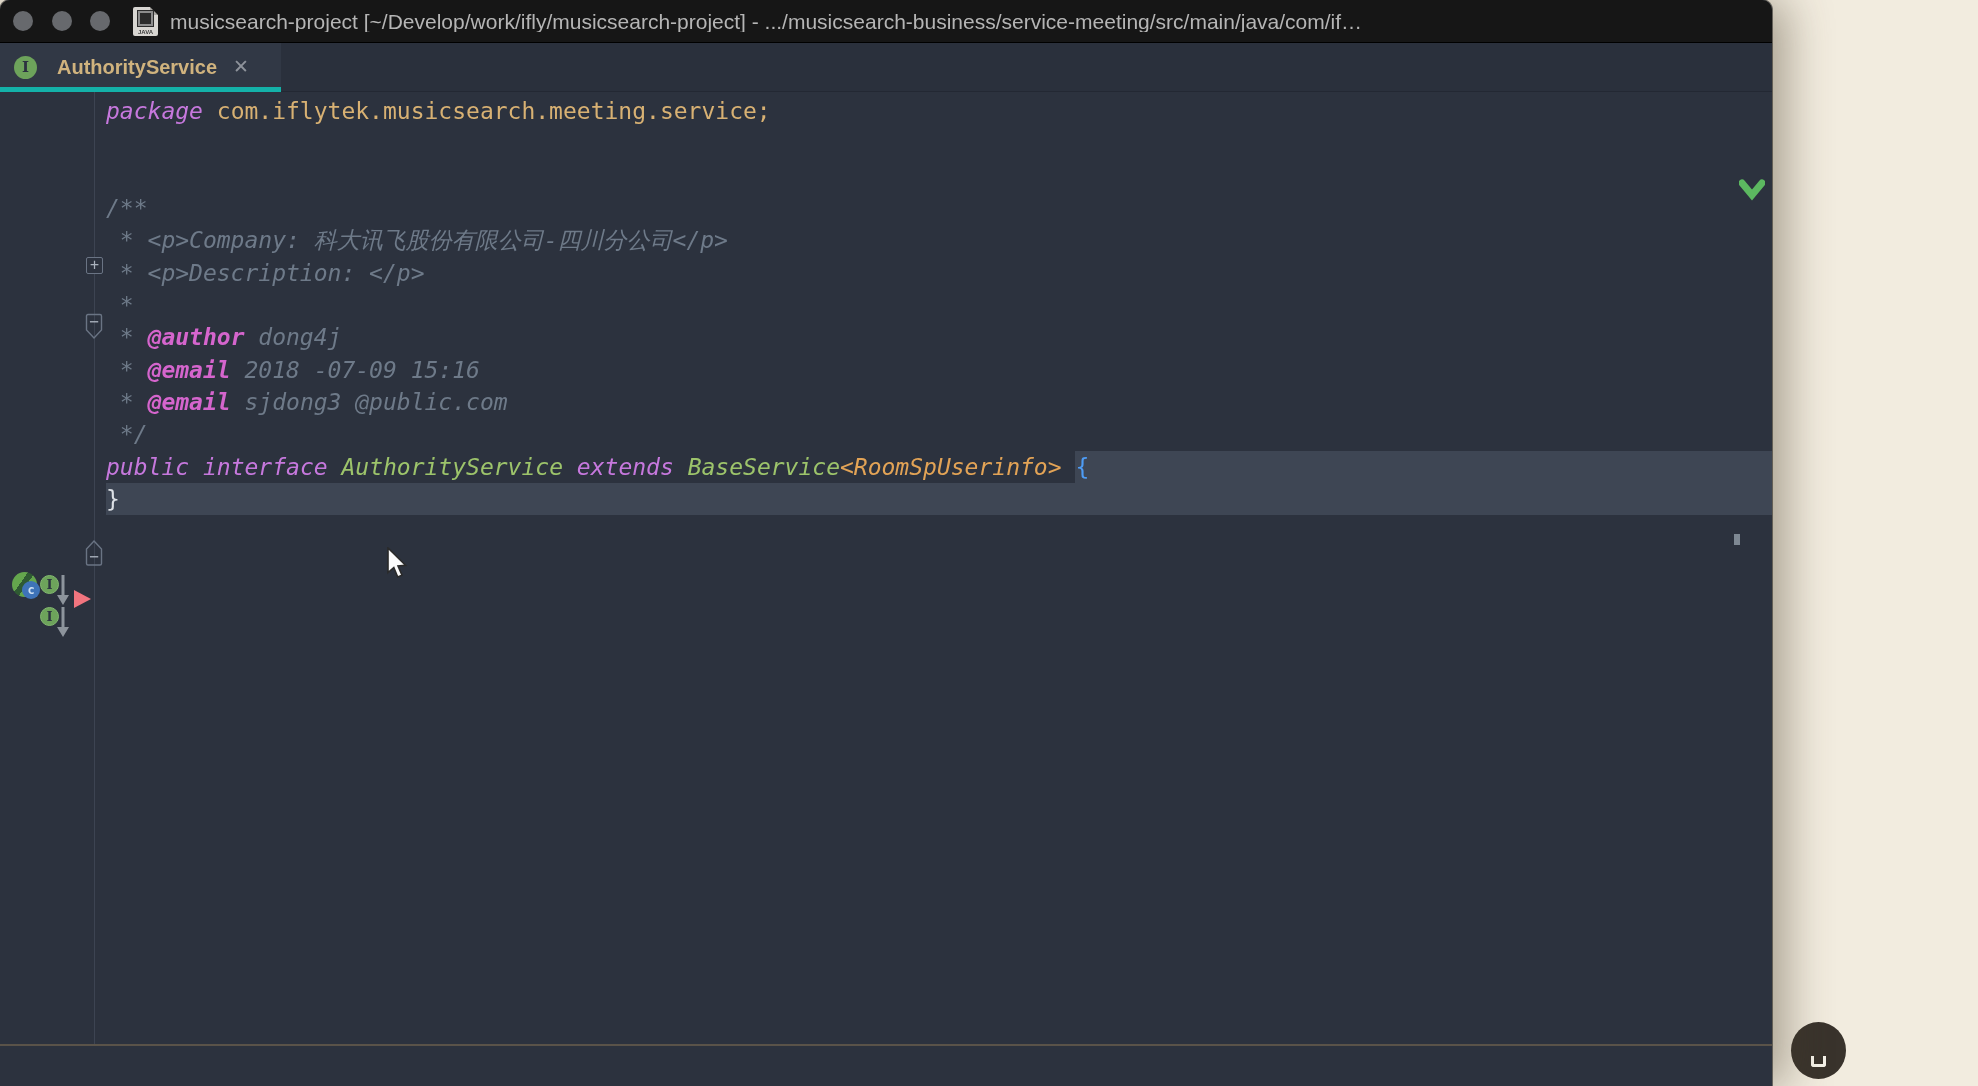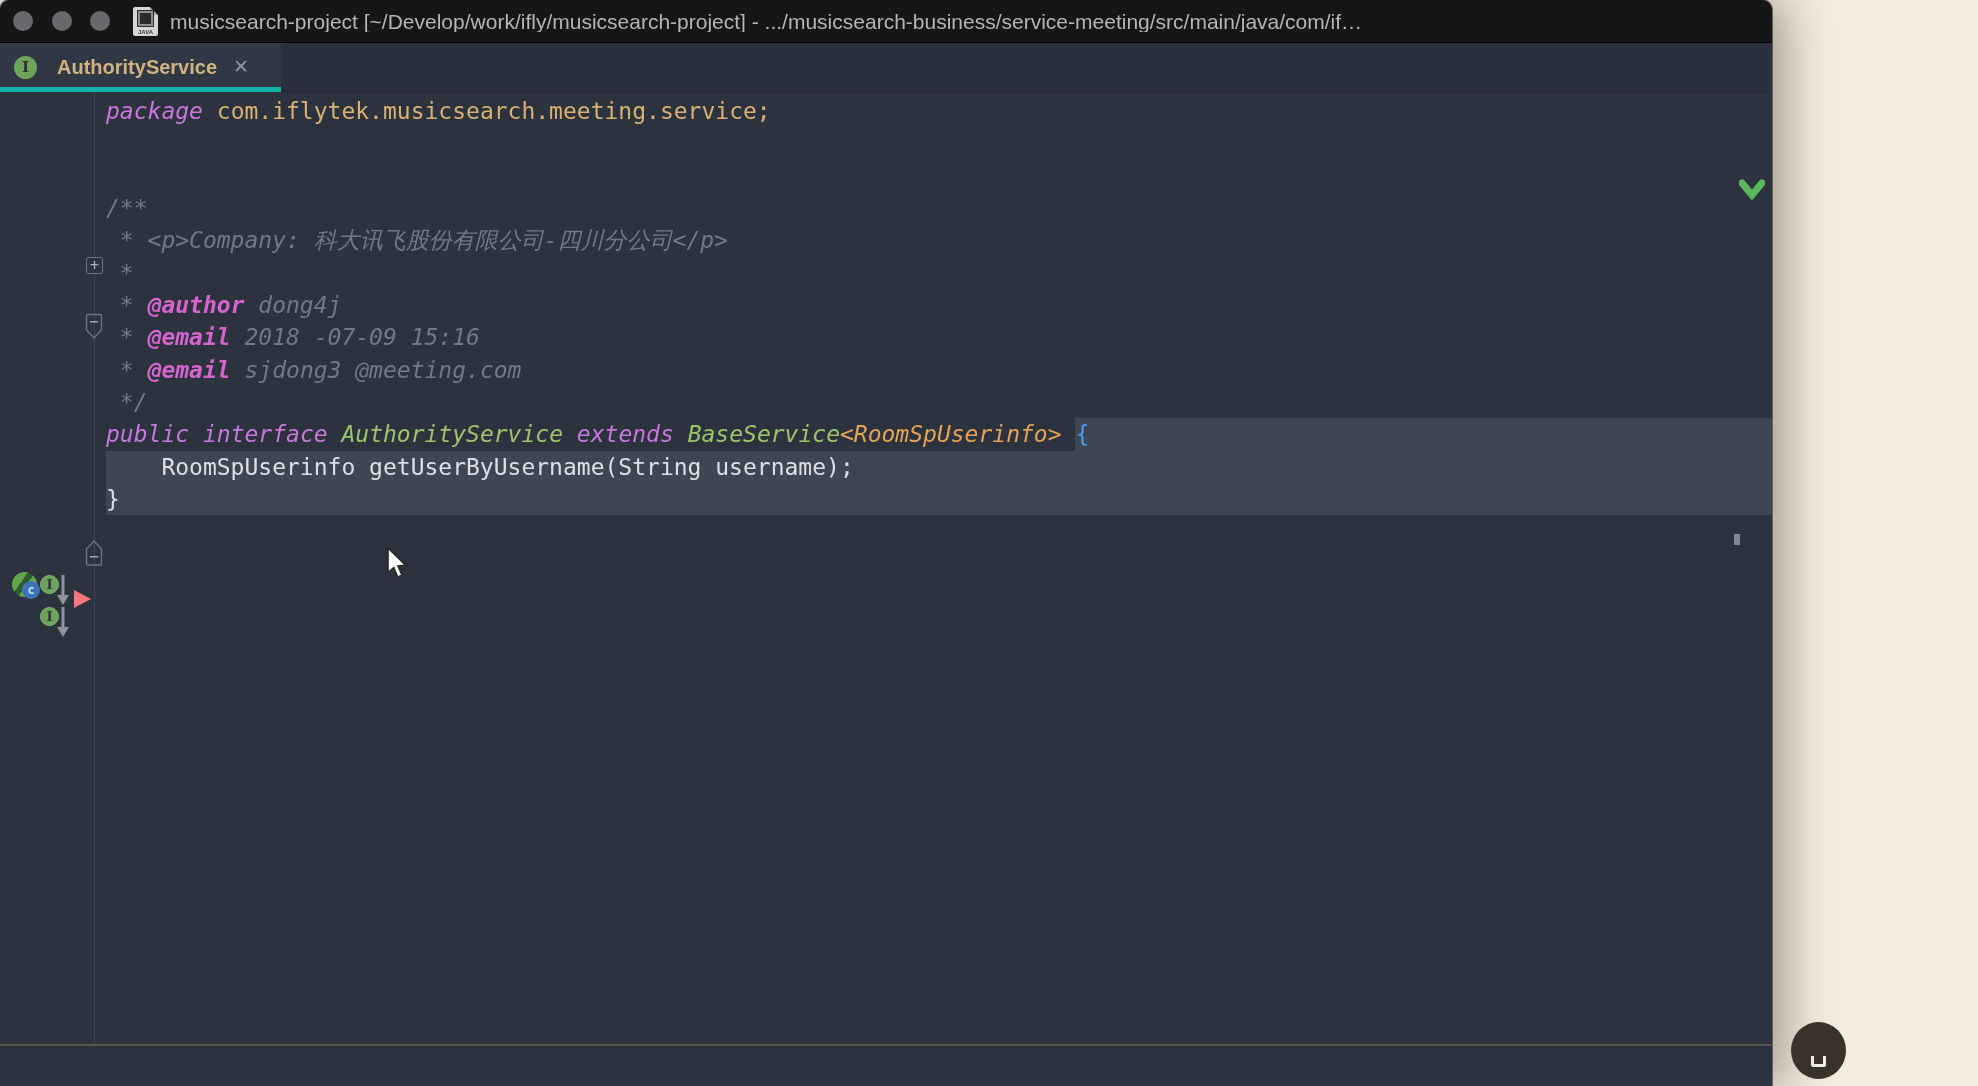--- a/index.html
+++ b/index.html
@@ -140,27 +140,27 @@
 
   <div class="editor">
     <div class="gutter-line"></div>
 
     <div class="code-lines">
         <div class="cl"><span class="tk-kw">package </span><span class="tk-pkg">com.iflytek.musicsearch.meeting.service;</span></div>
         <div class="cl"></div>
         <div class="cl"></div>
         <div class="cl"><span class="tk-cmt">/**</span></div>
         <div class="cl"><span class="tk-cmt"> * &lt;p&gt;Company: 科大讯飞股份有限公司-四川分公司&lt;/p&gt;</span></div>
+        <div class="cl"><span class="tk-cmt"> * &lt;p&gt;Description: &lt;/p&gt;</span></div>
         <div class="cl"><span class="tk-cmt"> *</span></div>
         <div class="cl"><span class="tk-cmt"> * </span><span class="tk-tag">@author</span><span class="tk-cmt"> dong4j</span></div>
         <div class="cl"><span class="tk-cmt"> * </span><span class="tk-tag">@email</span><span class="tk-cmt"> 2018 -07-09 15:16</span></div>
-        <div class="cl"><span class="tk-cmt"> * </span><span class="tk-tag">@email</span><span class="tk-cmt"> sjdong3 @meeting.com</span></div>
+        <div class="cl"><span class="tk-cmt"> * </span><span class="tk-tag">@email</span><span class="tk-cmt"> sjdong3 @public.com</span></div>
         <div class="cl"><span class="tk-cmt"> */</span></div>
         <div class="cl"><span class="tk-kw">public</span><span class="tk-plain"> </span><span class="tk-kw">interface</span><span class="tk-plain"> </span><span class="tk-cls">AuthorityService</span><span class="tk-plain"> </span><span class="tk-kw">extends</span><span class="tk-plain"> </span><span class="tk-cls">BaseService</span><span class="tk-typ">&lt;RoomSpUserinfo&gt;</span><span class="tk-plain"> </span><span class="sel-tail"><span class="tk-brace">{</span></span></div>
-        <div class="cl sel-full"><span class="tk-plain">    RoomSpUserinfo getUserByUsername(String username);</span></div>
         <div class="cl sel-full"><span class="tk-plain">}</span></div>
       </div>
 
     <div class="fold-plus">+</div>
 
     <div class="fold-pent fold-start">
       <svg width="20" height="28" viewBox="0 0 20 28">
         <path d="M2.5 3 Q2.5 1.5 4 1.5 L16 1.5 Q17.5 1.5 17.5 3 L17.5 17 L10 25 L2.5 17 Z" fill="none" stroke="#6a7484" stroke-width="1.4"></path>
       </svg>
       <span class="minus">−</span>

